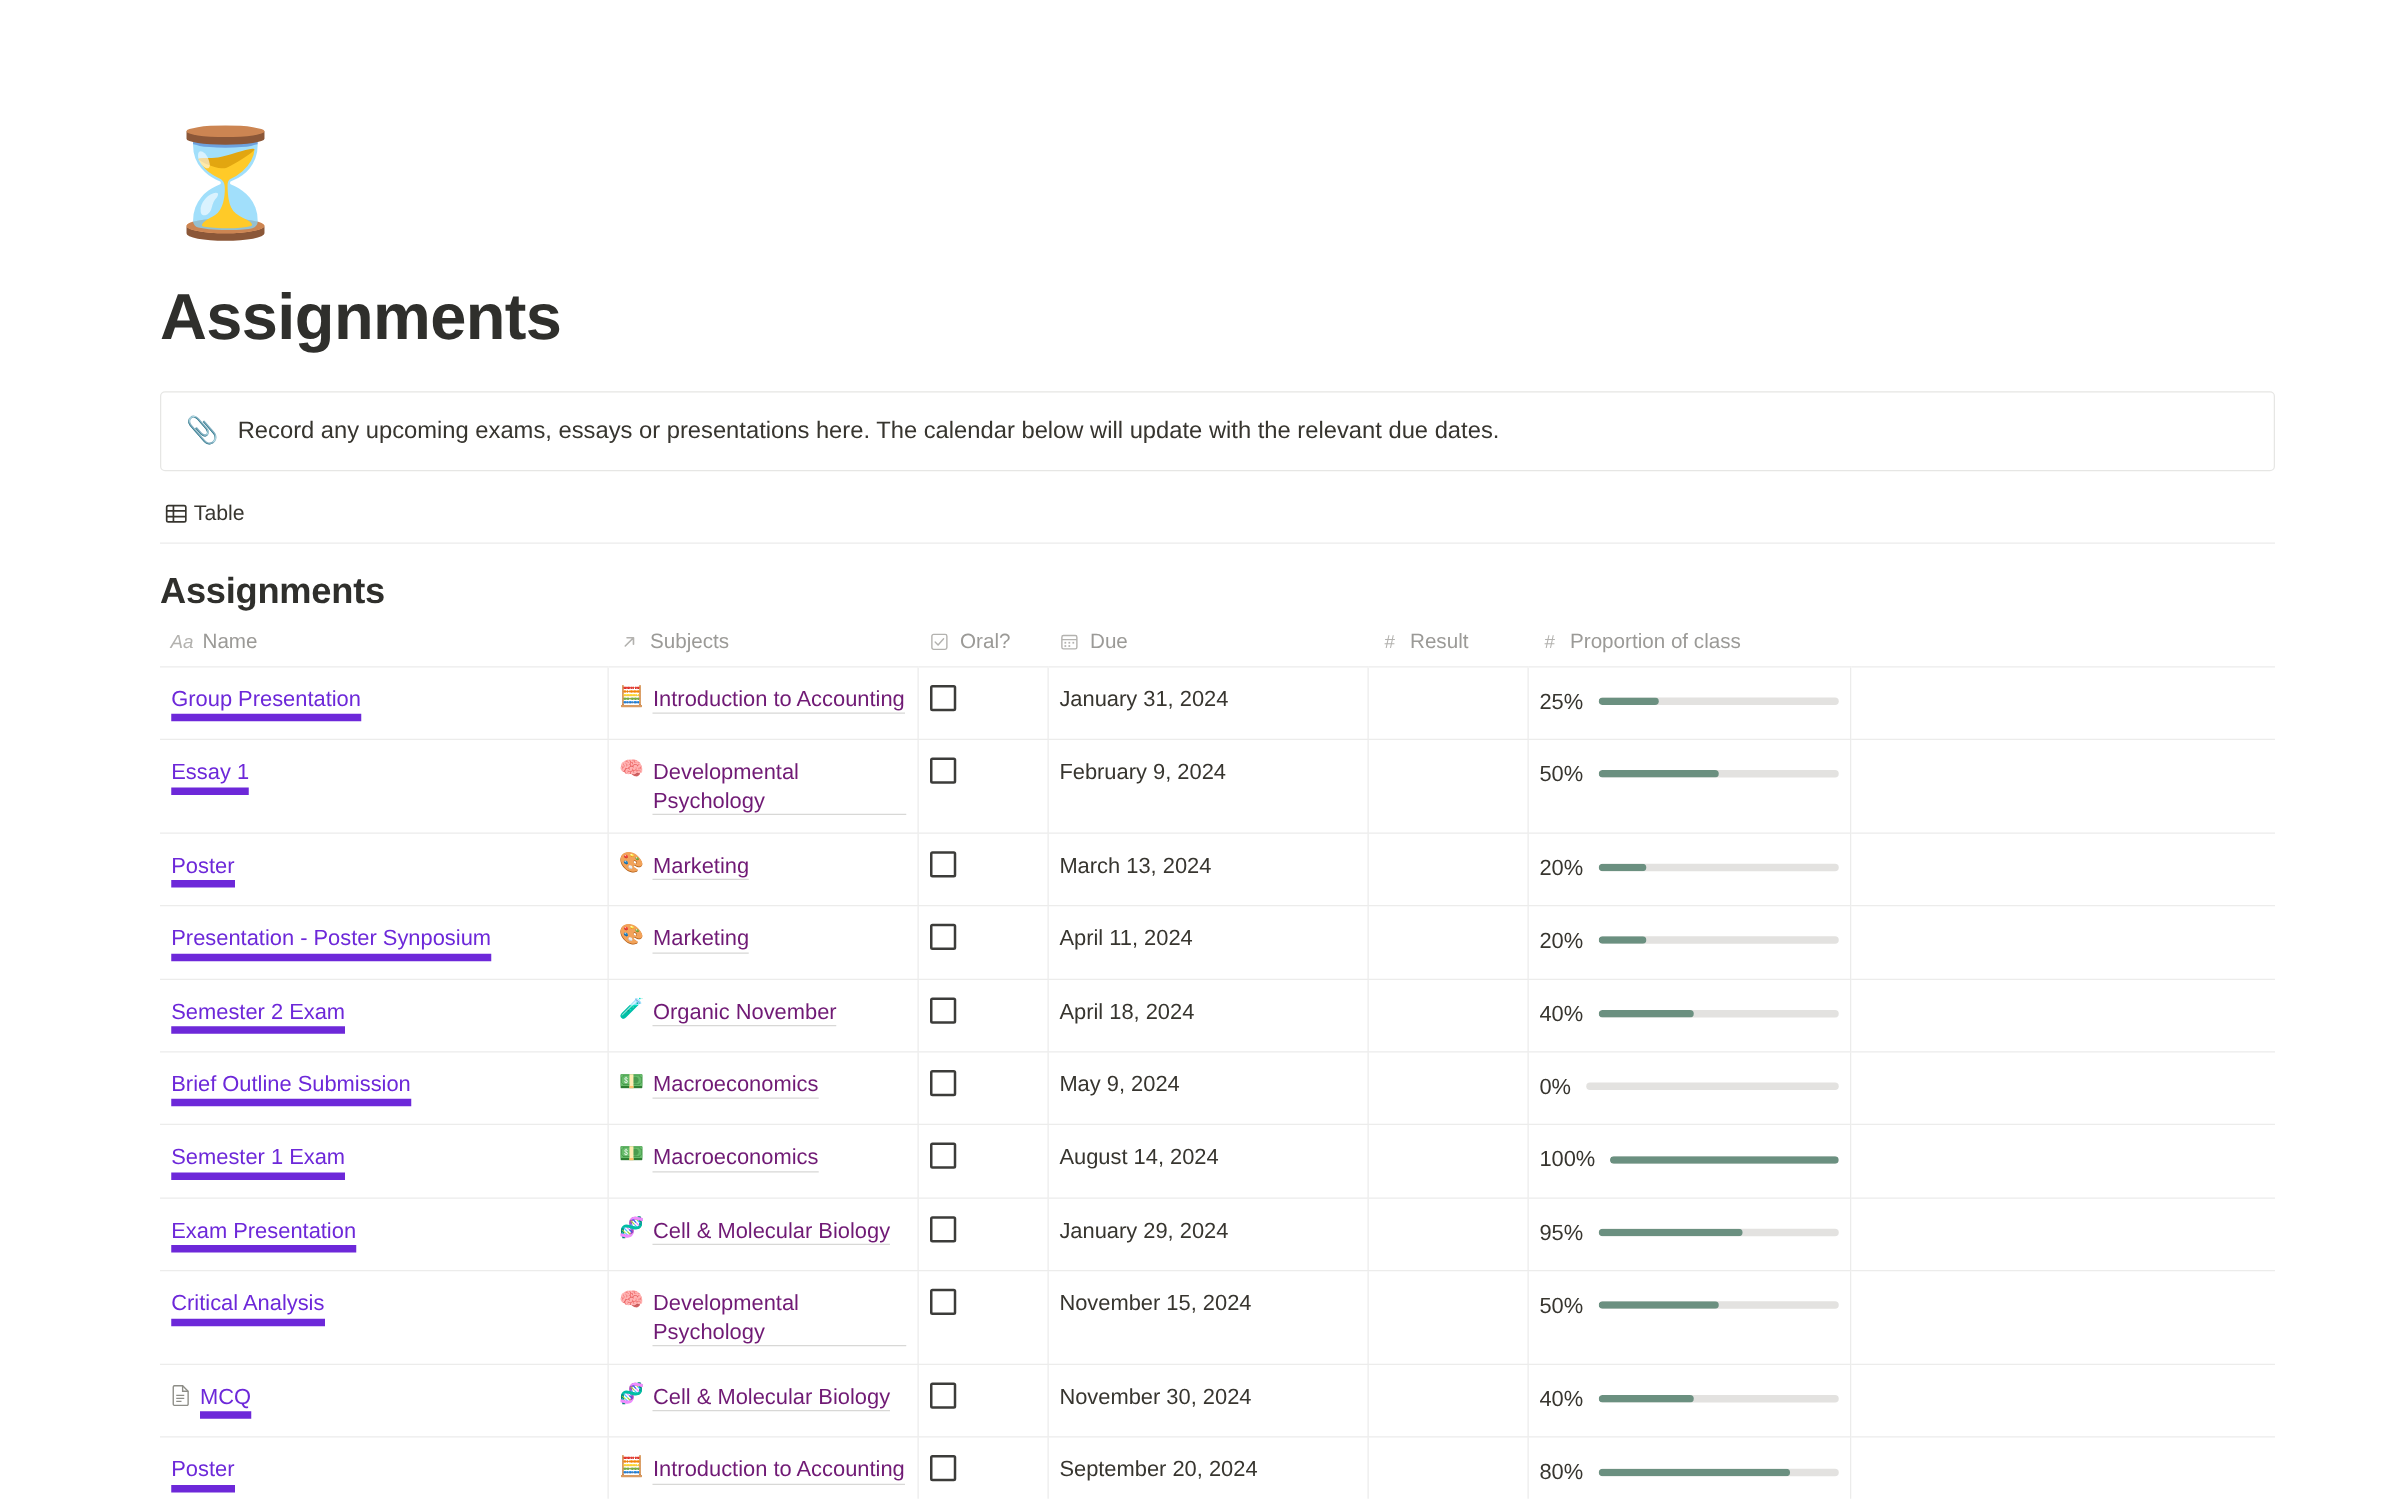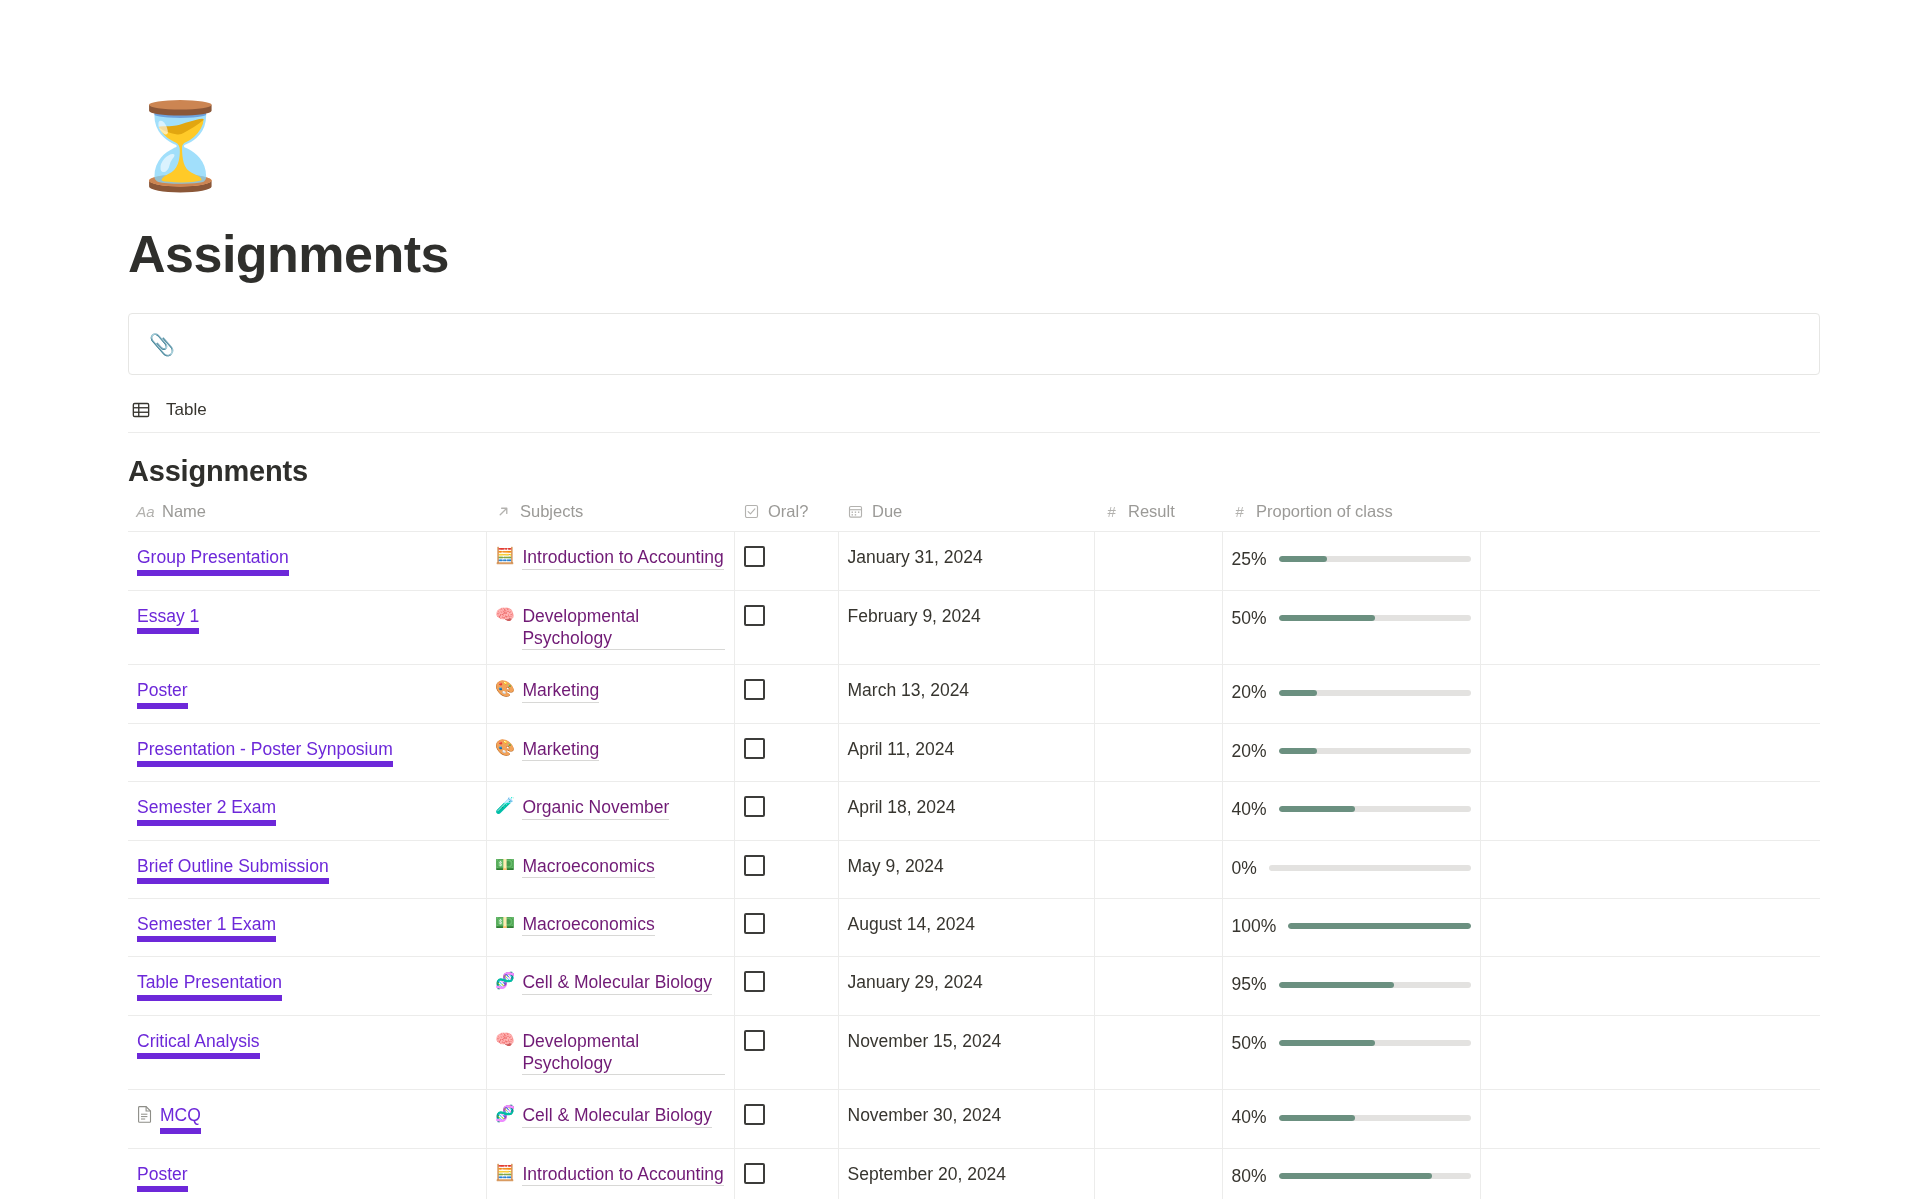--- a/index.html
+++ b/index.html
@@ -72,21 +72,21 @@
     margin-top: 20px;
     width: 1692px;
     border-bottom: 1px solid #ececeb;
     height: 38px;
     display: flex;
     align-items: center;
   }
   .view-tab {
     display: flex;
     align-items: center;
-    gap: 16px;
+    gap: 5px;
     font-size: 17px;
     color: #37352f;
     padding: 0 4px 8px 4px;
     cursor: pointer;
   }
   .view-tab .ico { display: inline-flex; }
 
   
   .db-title {
     margin-top: 22px;
@@ -219,20 +219,21 @@
 
 <div class="page">
   <div class="content">
 
     <div class="page-icon">⏳</div>
 
     <h1 class="page-title">Assignments</h1>
 
     <div class="callout">
       <span class="callout-emoji">📎</span>
+      <span class="callout-text">Record any upcoming exams, essays or presentations here. The calendar below will update with the relevant due dates.</span>
     </div>
 
     <div class="viewbar">
       <div class="view-tab">
         <span class="ico">
           <svg width="18" height="18" viewBox="0 0 16 16" fill="none">
             <rect x="1.2" y="2.2" width="13.6" height="11.6" rx="1.2" stroke="#37352f" stroke-width="1.2"></rect>
             <line x1="1.2" y1="6" x2="14.8" y2="6" stroke="#37352f" stroke-width="1.2"></line>
             <line x1="1.2" y1="10" x2="14.8" y2="10" stroke="#37352f" stroke-width="1.2"></line>
             <line x1="6" y1="2.2" x2="6" y2="13.8" stroke="#37352f" stroke-width="1.2"></line>
@@ -498,21 +499,21 @@
                 <span class="bar-track" style="background: rgb(227, 226, 224);">
                   <span class="bar-fill" style="width: 100%; background: rgb(107, 144, 128);"></span>
                 </span>
               </div>
             </td>
             <td class="pad"></td>
           </tr>
           <tr>
             <td>
               <div class="name-cell">
-                <span class="name-link">Table Presentation</span>
+                <span class="name-link">Exam Presentation</span>
               </div>
             </td>
             <td>
               <div class="subj-cell">
                 <span class="subj-emoji">🧬</span>
                 <span class="subj-link">Cell &amp; Molecular Biology</span>
               </div>
             </td>
             <td>
               <span class="checkbox"></span>

